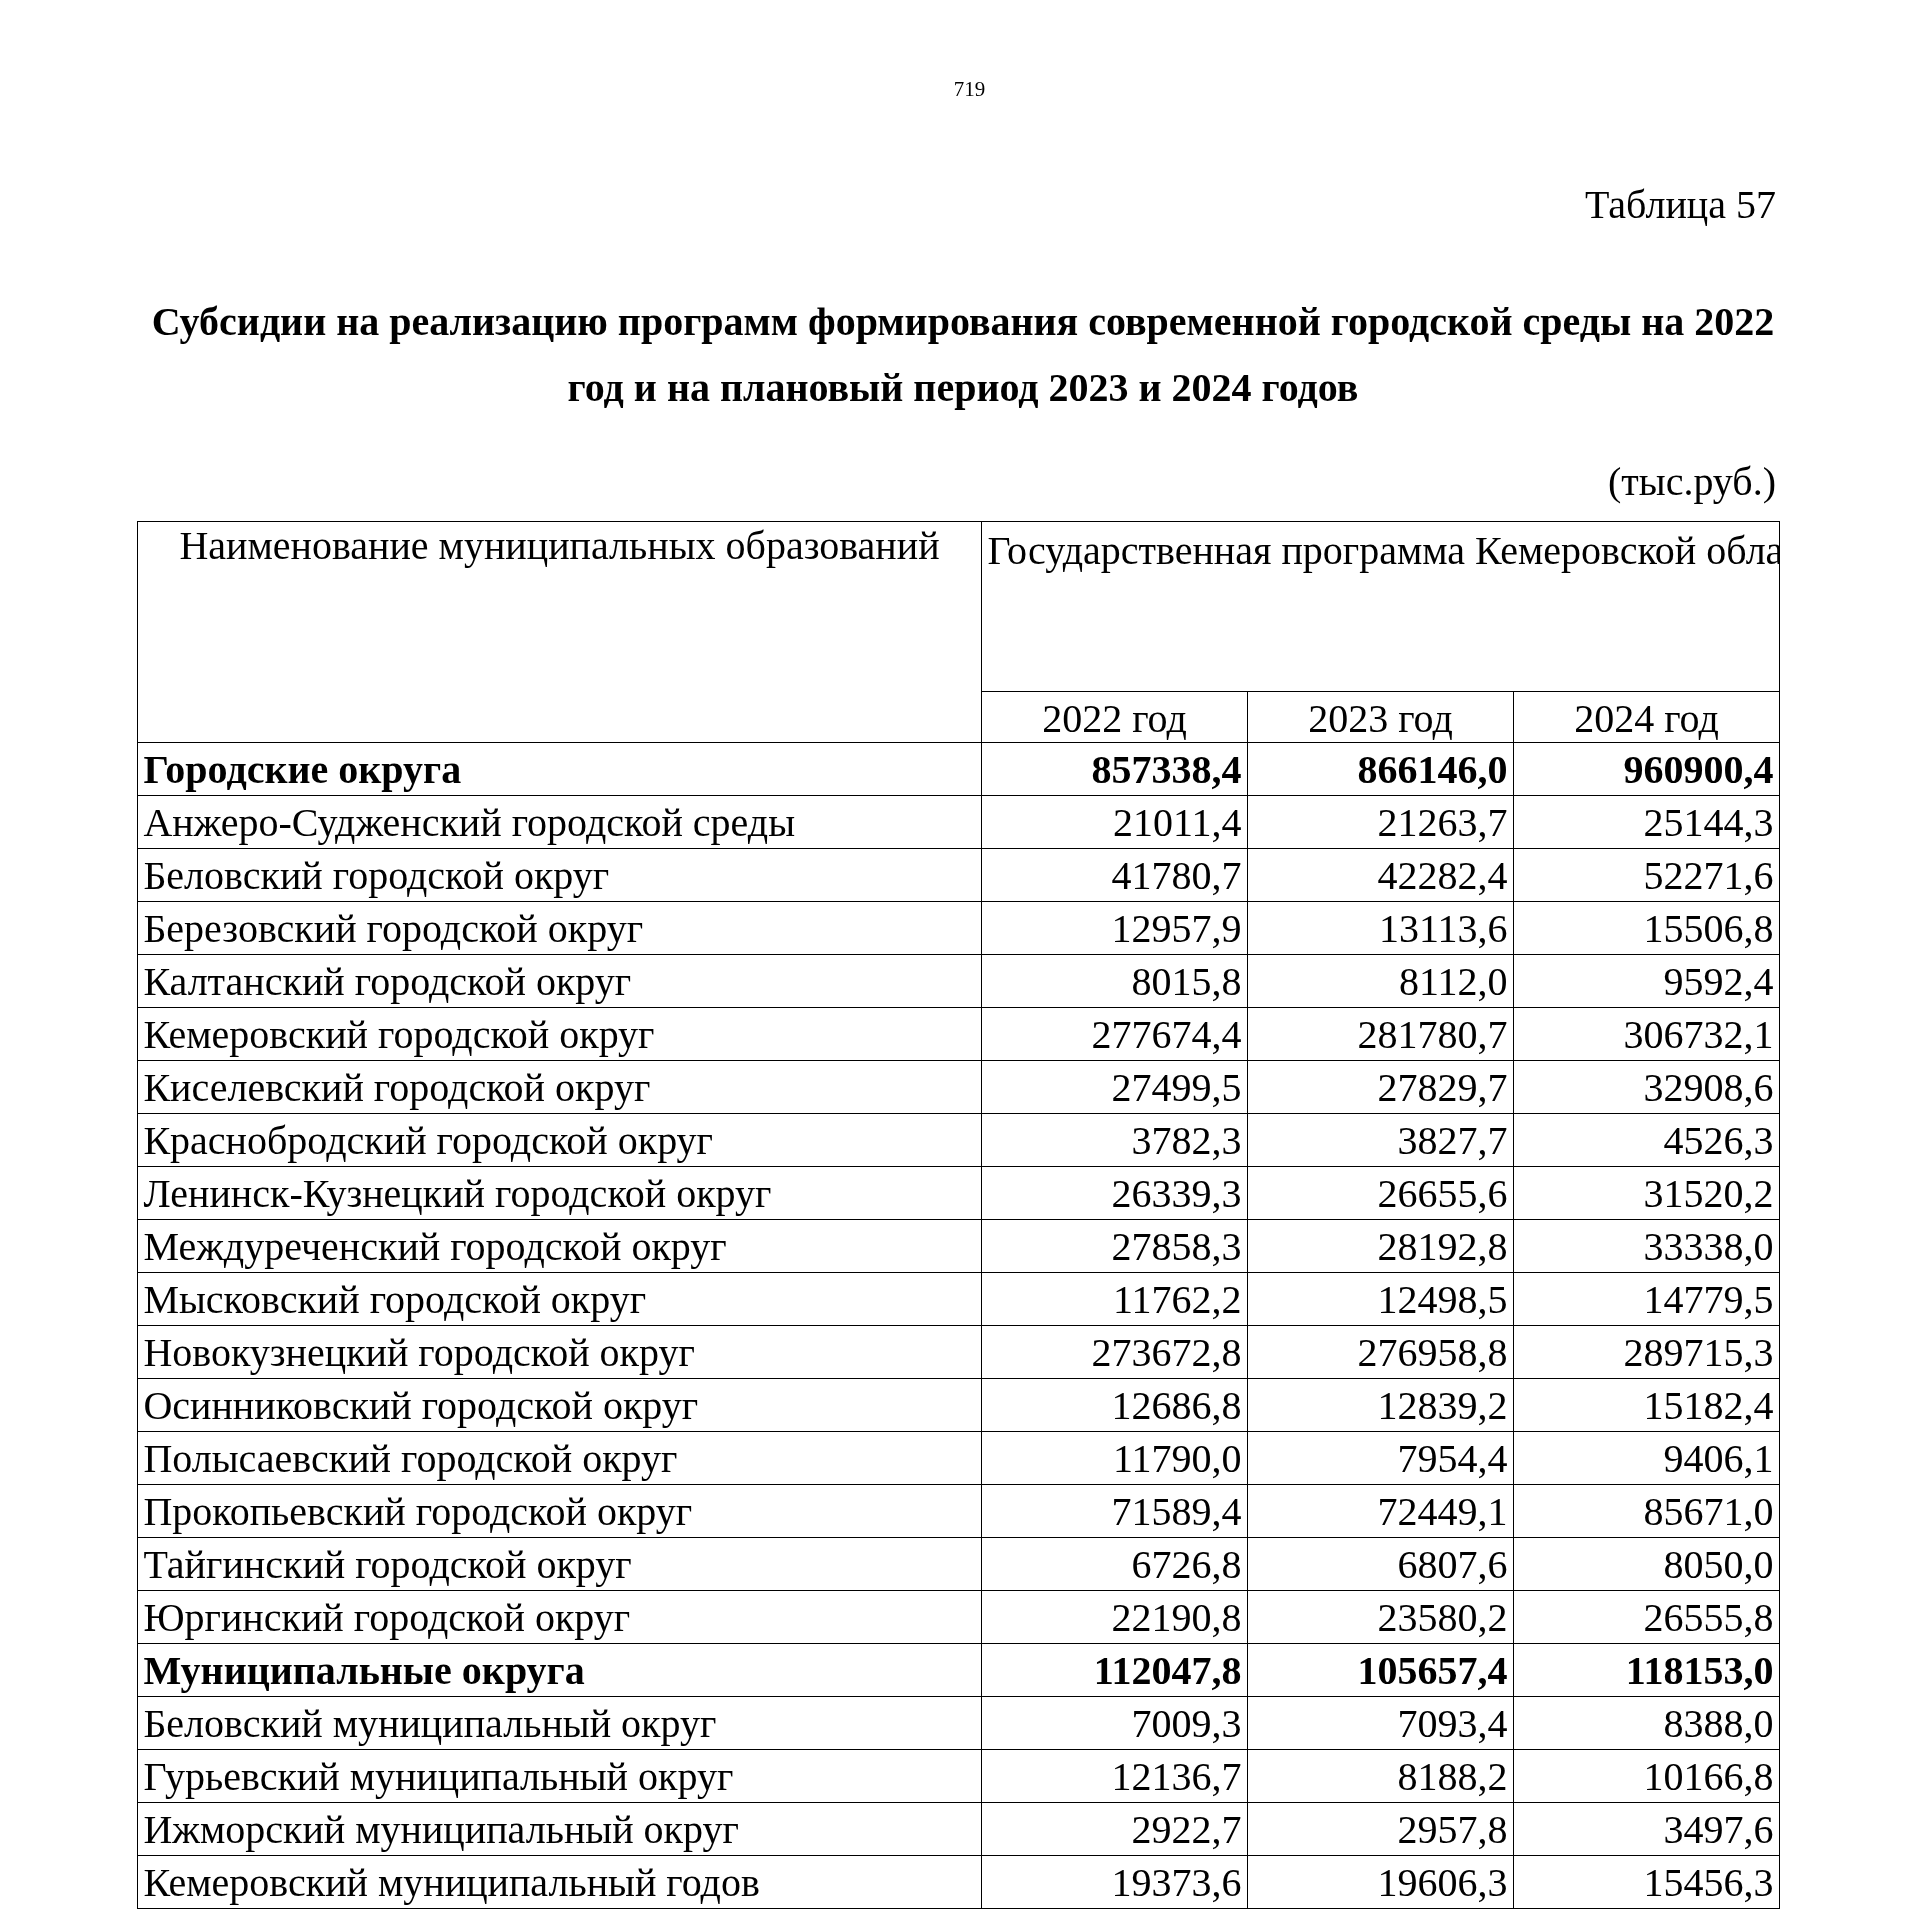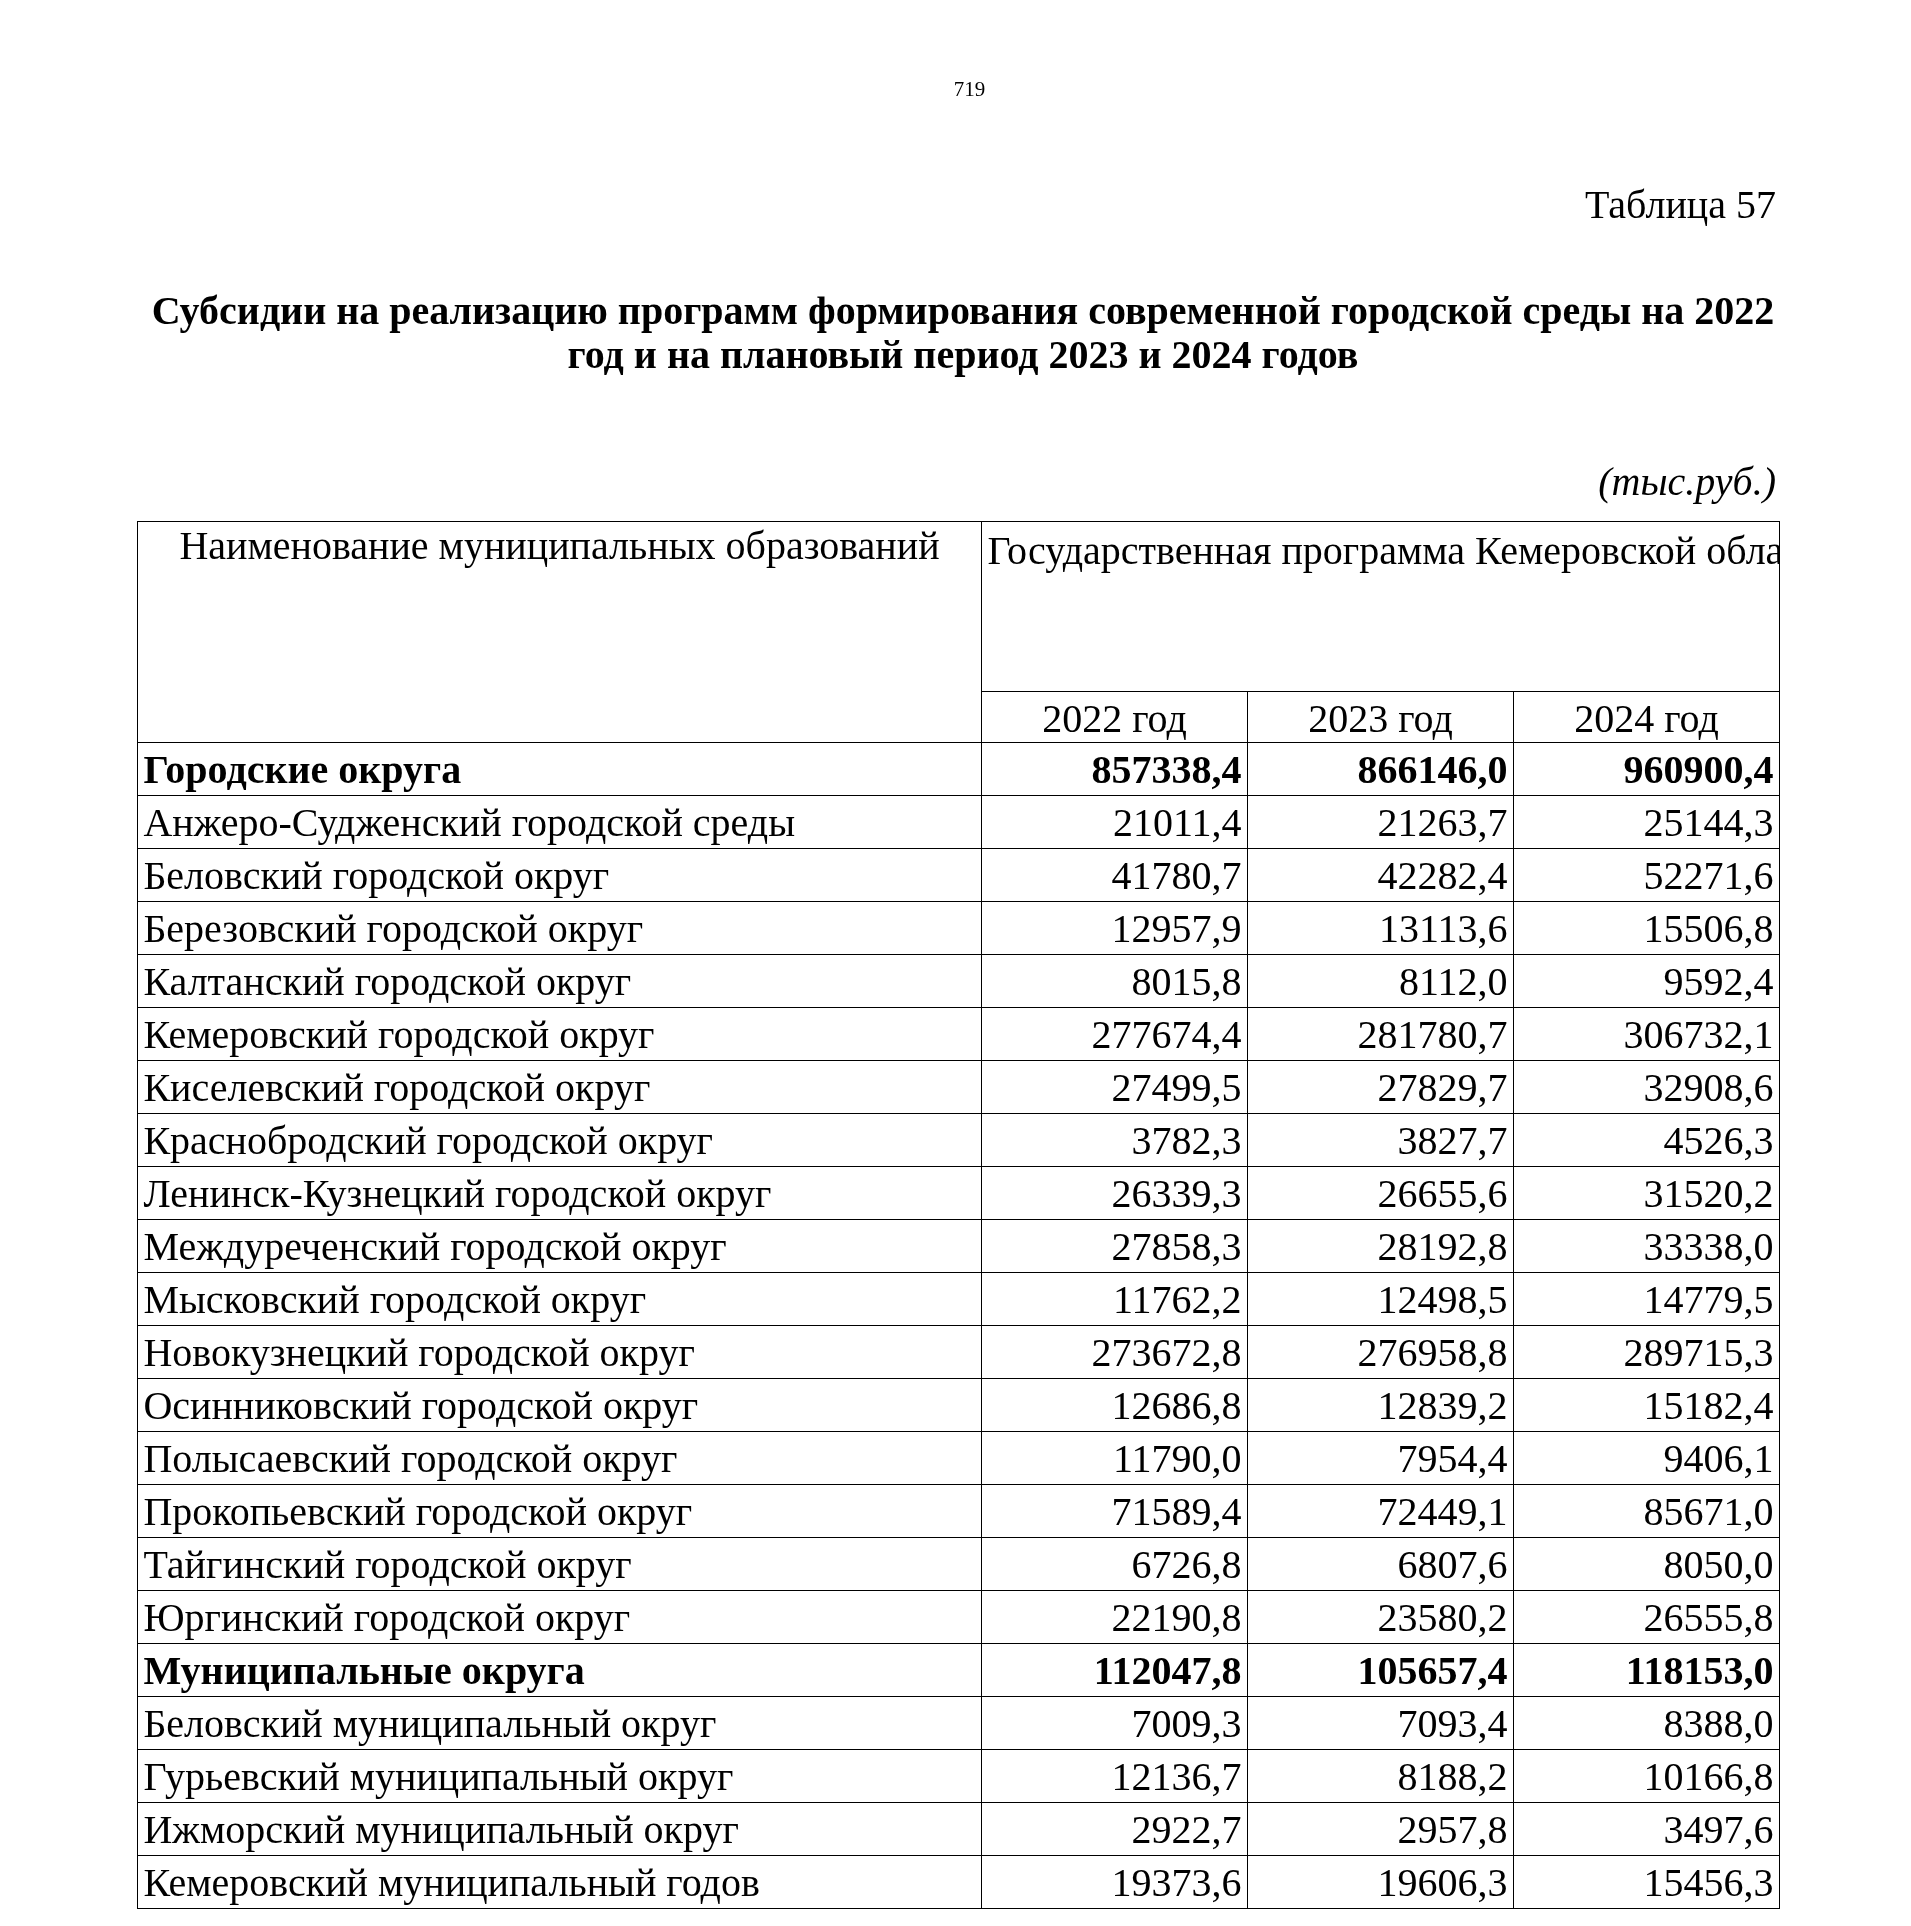--- a/index.html
+++ b/index.html
@@ -11,26 +11,25 @@
     position: absolute; top: 77px; left: 14px; width: 100%;
     text-align: center; font-size: 21px;
   }
   .table-label {
     position: absolute; top: 181px; right: 135px;
     font-size: 40px;
     text-align: right;
   }
   .doc-title {
     position: absolute; top: 289px; left: 135px; width: 1656px;
-    text-align: center; font-weight: bold; font-size: 40px; line-height: 44px;
+    text-align: center; font-weight: bold; font-size: 40px; line-height: 66px;
   }
   .units {
     position: absolute; top: 458px; right: 135px;
     font-size: 40px;
-    font-style: italic;
   }
   table.data-table {
     position: absolute; top: 521px; left: 137px; width: 1641px;
     border-collapse: collapse; table-layout: fixed;
     font-size: 40px;
     border-radius: 22px;
   }
   table.data-table td, table.data-table th {
     border: 1.9px solid #000; padding: 0 5.4px; font-weight: normal;
     white-space: nowrap; overflow: hidden;

